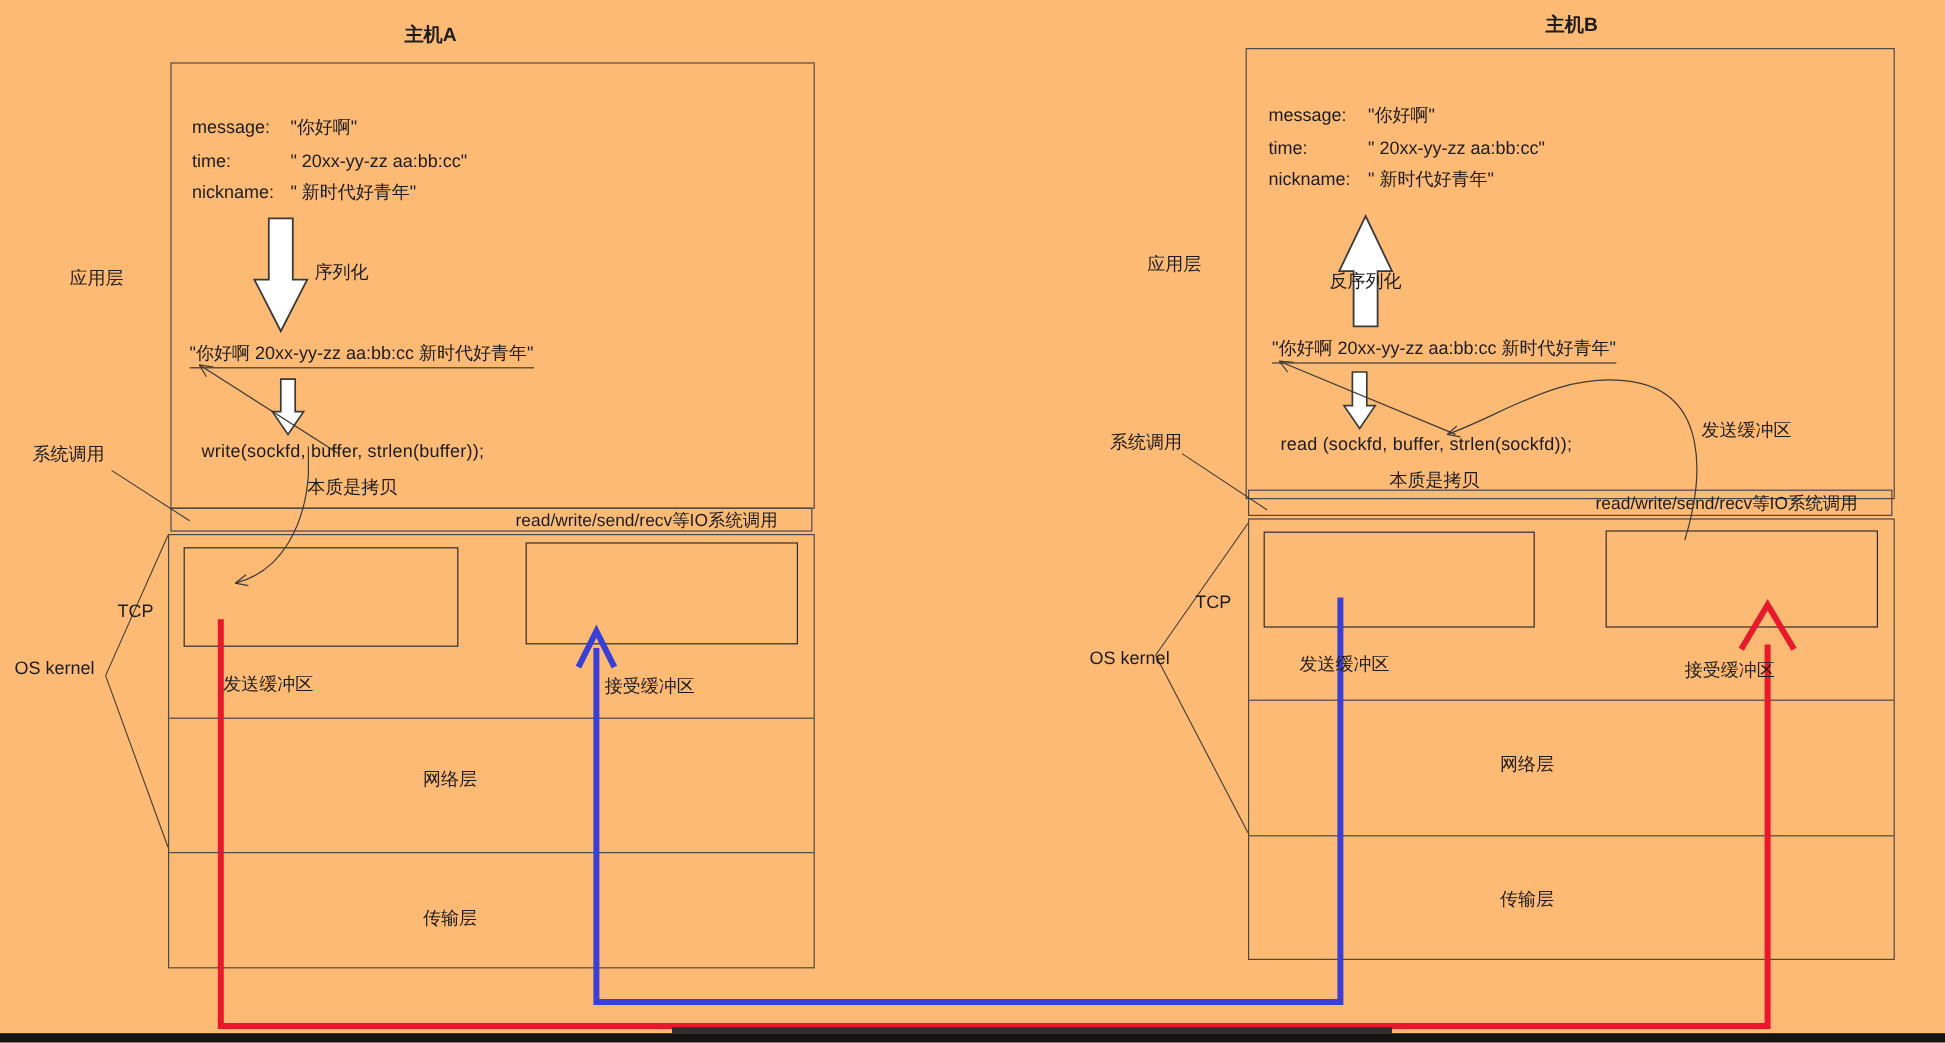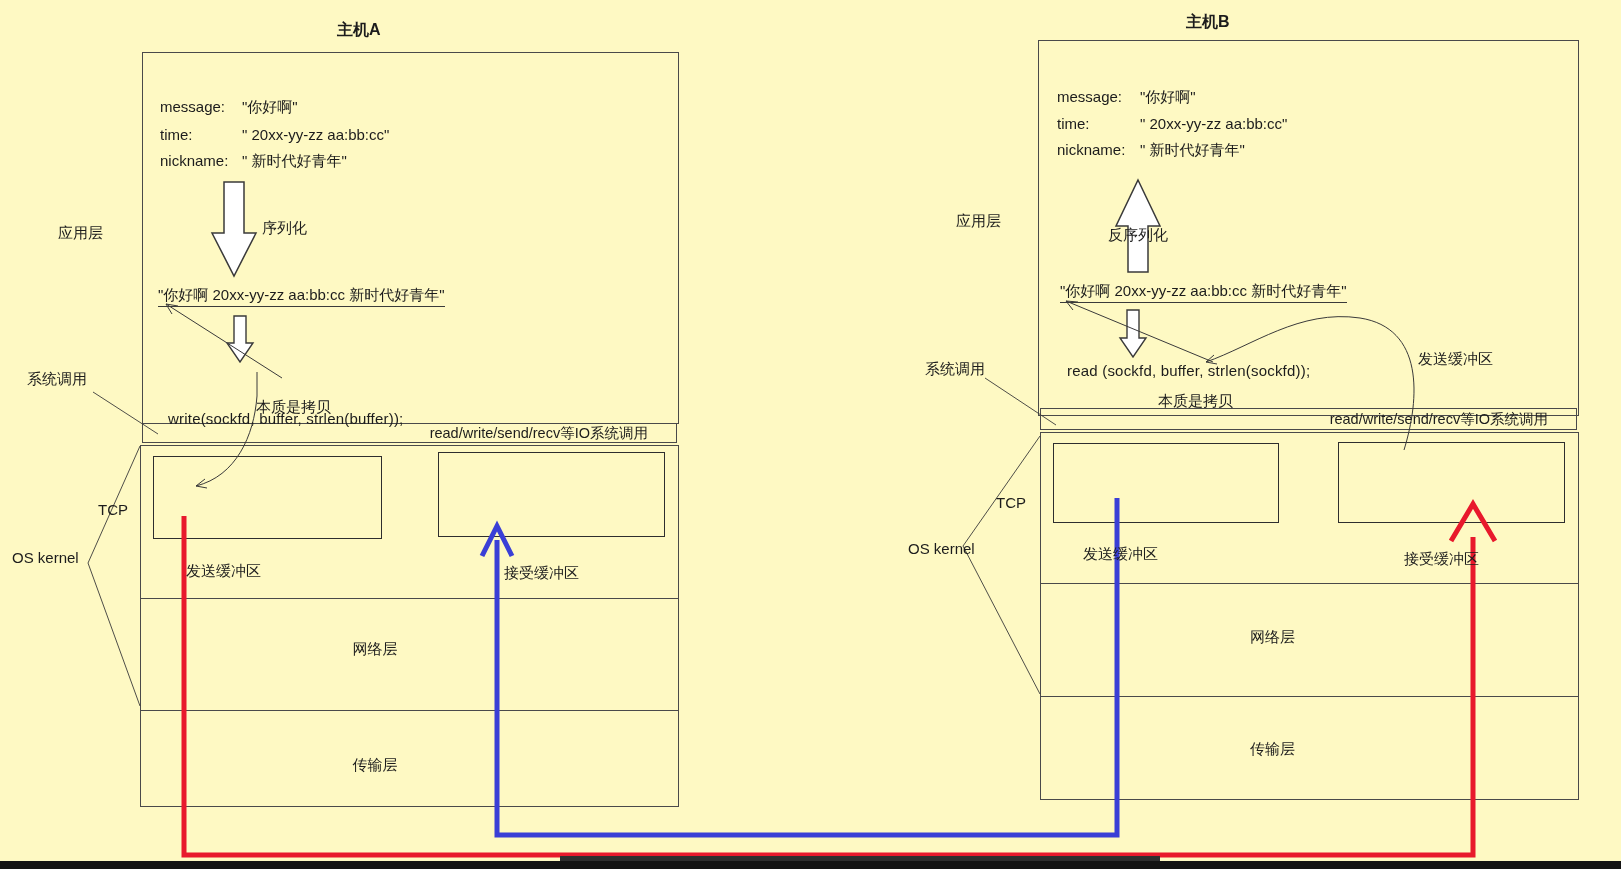--- a/index.html
+++ b/index.html
@@ -1,19 +1,19 @@
 <!DOCTYPE html>
 <html><head>
 <meta charset="utf-8">
 <style>
   html,body{margin:0;padding:0;background:#ffffff;}
   #stage{
     position:relative;width:1621px;height:869px;overflow:hidden;
     font-family:"Liberation Sans","DejaVu Sans",sans-serif;
-    color:#1c1c1c;background:#fef9c3;
+    color:#1c1c1c;background:#fdba74;
   }
   .box{position:absolute;border:1.4px solid #4a4a4a;background:transparent;z-index:1;}
   .bufbox{position:absolute;border:1.6px solid #2e2e2e;background:transparent;z-index:2;}
   .hdiv{position:absolute;left:0;width:100%;border-top:1.3px solid #4a4a4a;}
   .txt{position:absolute;font-size:15px;white-space:nowrap;z-index:10;line-height:1.2;}
   .code{font-size:15px;letter-spacing:0.2px;}
   .title{font-weight:bold;font-size:16px;}
   .underlined{border-bottom:1.4px solid #3a3a3a;padding-bottom:2px;}
   .iobar{
     position:absolute;border:1.3px solid #4a4a4a;display:flex;align-items:center;
@@ -38,21 +38,21 @@
   <div class="txt" style="left:242px;top:98px;">"你好啊"</div>
   <div class="txt" style="left:160px;top:126px;">time:</div>
   <div class="txt" style="left:242px;top:126px;">" 20xx-yy-zz aa:bb:cc"</div>
   <div class="txt" style="left:160px;top:152px;">nickname:</div>
   <div class="txt" style="left:242px;top:152px;">" 新时代好青年"</div>
 
   <div class="txt" style="left:262px;top:219px;">序列化</div>
 
   <div class="txt underlined" style="left:158px;top:286px;">"你好啊 20xx-yy-zz aa:bb:cc 新时代好青年"</div>
 
-  <div class="txt code" style="left:168px;top:368px;margin-top:42px;">write(sockfd, buffer, strlen(buffer));</div>
+  <div class="txt code" style="left:168px;top:368px;">write(sockfd, buffer, strlen(buffer));</div>
   <div class="txt" style="left:256px;top:398px;">本质是拷贝</div>
 
   <div class="iobar" style="left:142px;top:423px;width:535px;height:20px;">
     <span>read/write/send/recv等IO系统调用</span>
   </div>
 
   <div class="box" style="left:140px;top:445px;width:537px;height:360px;">
     <div class="hdiv" style="top:152px;"></div>
     <div class="hdiv" style="top:264px;"></div>
   </div>
@@ -63,21 +63,21 @@
   <div class="txt" style="left:504px;top:564px;">接受缓冲区</div>
 
   <div class="rowlabel" style="left:140px;top:640px;width:470px;">网络层</div>
   <div class="rowlabel" style="left:140px;top:756px;width:470px;">传输层</div>
 
   <div class="txt" style="left:58px;top:224px;">应用层</div>
   <div class="txt" style="left:27px;top:370px;">系统调用</div>
   <div class="txt" style="left:98px;top:501px;">TCP</div>
   <div class="txt" style="left:12px;top:549px;">OS kernel</div>
 
-  <div class="txt title" style="left:1186px;top:12px;">主机B</div>
+  <div class="txt title" style="left:1288px;top:12px;">主机B</div>
 
   <div class="box" style="left:1038px;top:40px;width:539px;height:374px;"></div>
 
   <div class="txt" style="left:1057px;top:88px;">message:</div>
   <div class="txt" style="left:1140px;top:88px;">"你好啊"</div>
   <div class="txt" style="left:1057px;top:115px;">time:</div>
   <div class="txt" style="left:1140px;top:115px;">" 20xx-yy-zz aa:bb:cc"</div>
   <div class="txt" style="left:1057px;top:141px;">nickname:</div>
   <div class="txt" style="left:1140px;top:141px;">" 新时代好青年"</div>
 

